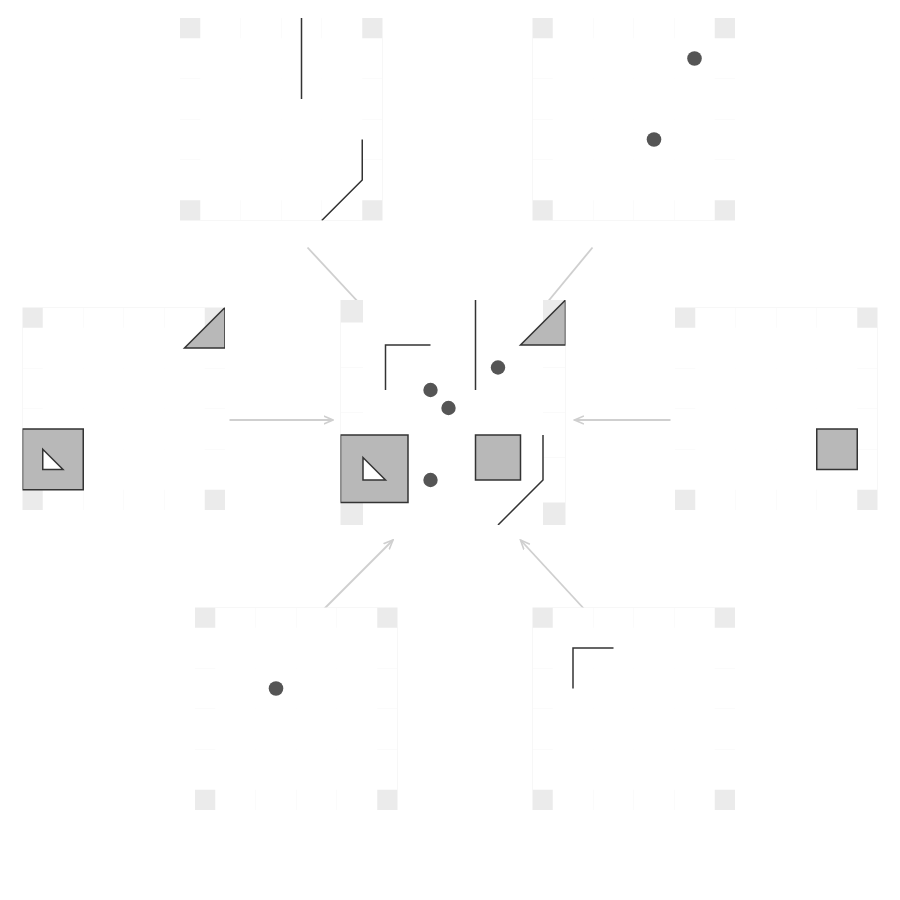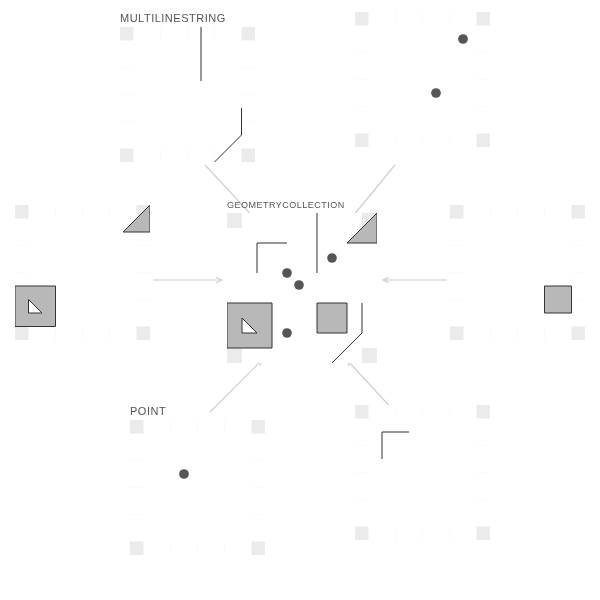--- a/index.html
+++ b/index.html
@@ -65,21 +65,20 @@
   </defs>
   <line x1="205" y1="165" x2="258" y2="222" marker-end="url(#ah)"></line>
   <line x1="395" y1="165" x2="348" y2="222" marker-end="url(#ah)"></line>
   <line x1="153" y1="280" x2="222" y2="280" marker-end="url(#ah)"></line>
   <line x1="447" y1="280" x2="383" y2="280" marker-end="url(#ah)"></line>
   <line x1="210" y1="412" x2="262" y2="360" marker-end="url(#ah)"></line>
   <line x1="395" y1="412" x2="347" y2="360" marker-end="url(#ah)"></line>
 </svg>
 
 <div class="panel" style="left:120px; top:12px;">
-  <div class="title">MULTILINESTRING</div>
   <svg class="plot" width="135" height="135" viewBox="0 0 5 5">
     <g class="grid">
       <line x1="1" y1="0" x2="1" y2="5"></line>
         <line x1="2" y1="0" x2="2" y2="5"></line>
         <line x1="3" y1="0" x2="3" y2="5"></line>
         <line x1="4" y1="0" x2="4" y2="5"></line>
       <line x1="0" y1="1" x2="5" y2="1"></line>
         <line x1="0" y1="2" x2="5" y2="2"></line>
         <line x1="0" y1="3" x2="5" y2="3"></line>
         <line x1="0" y1="4" x2="5" y2="4"></line>
@@ -133,21 +132,20 @@
       <line x1="0" y1="1" x2="5" y2="1"></line>
         <line x1="0" y1="2" x2="5" y2="2"></line>
         <line x1="0" y1="3" x2="5" y2="3"></line>
         <line x1="0" y1="4" x2="5" y2="4"></line>
     </g>
     <rect class="shape-fill" x="3.5" y="3" width="1" height="1" vector-effect="non-scaling-stroke"></rect>
   </svg>
 </div>
 
 <div class="panel" style="left:227px; top:200px;">
-  <div class="title" style="font-size:9px;">GEOMETRYCOLLECTION</div>
   <svg class="plot" width="150" height="150" viewBox="0 0 5 5">
     <g class="grid">
       <line x1="1" y1="0" x2="1" y2="5"></line>
         <line x1="2" y1="0" x2="2" y2="5"></line>
         <line x1="3" y1="0" x2="3" y2="5"></line>
         <line x1="4" y1="0" x2="4" y2="5"></line>
       <line x1="0" y1="1" x2="5" y2="1"></line>
         <line x1="0" y1="2" x2="5" y2="2"></line>
         <line x1="0" y1="3" x2="5" y2="3"></line>
         <line x1="0" y1="4" x2="5" y2="4"></line>
@@ -162,21 +160,20 @@
     <polyline class="shape-line" points="1,1 1,0 2,0" vector-effect="non-scaling-stroke" transform="translate(0,1)"></polyline>
 
     <circle class="dot" cx="2" cy="2" r="0.16"></circle>
     <circle class="dot" cx="3.5" cy="1.5" r="0.16"></circle>
     <circle class="dot" cx="2.4" cy="2.4" r="0.16"></circle>
     <circle class="dot" cx="2" cy="4" r="0.16"></circle>
   </svg>
 </div>
 
 <div class="panel" style="left:130px; top:405px;">
-  <div class="title">POINT</div>
   <svg class="plot" width="135" height="135" viewBox="0 0 5 5">
     <g class="grid">
       <line x1="1" y1="0" x2="1" y2="5"></line>
         <line x1="2" y1="0" x2="2" y2="5"></line>
         <line x1="3" y1="0" x2="3" y2="5"></line>
         <line x1="4" y1="0" x2="4" y2="5"></line>
       <line x1="0" y1="1" x2="5" y2="1"></line>
         <line x1="0" y1="2" x2="5" y2="2"></line>
         <line x1="0" y1="3" x2="5" y2="3"></line>
         <line x1="0" y1="4" x2="5" y2="4"></line>

